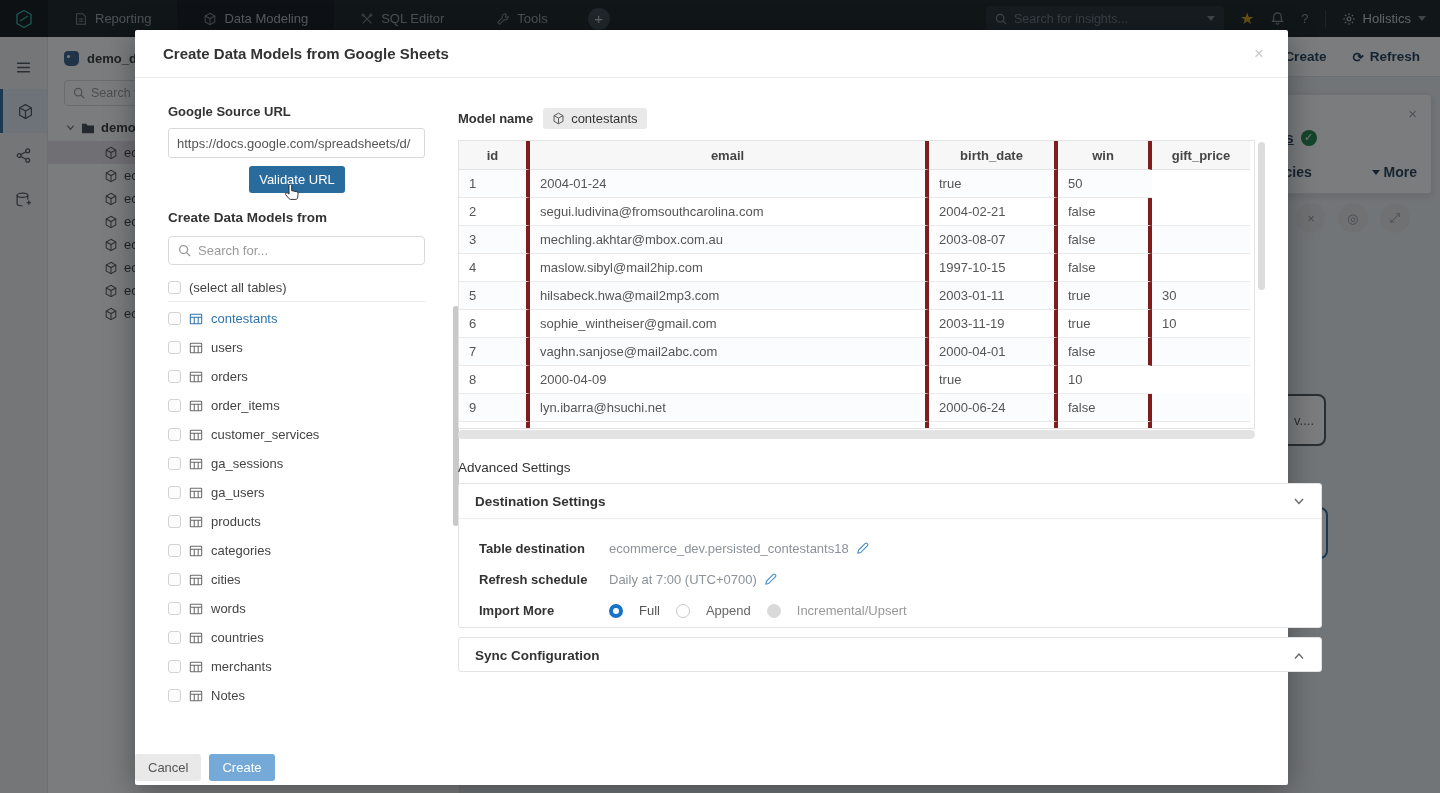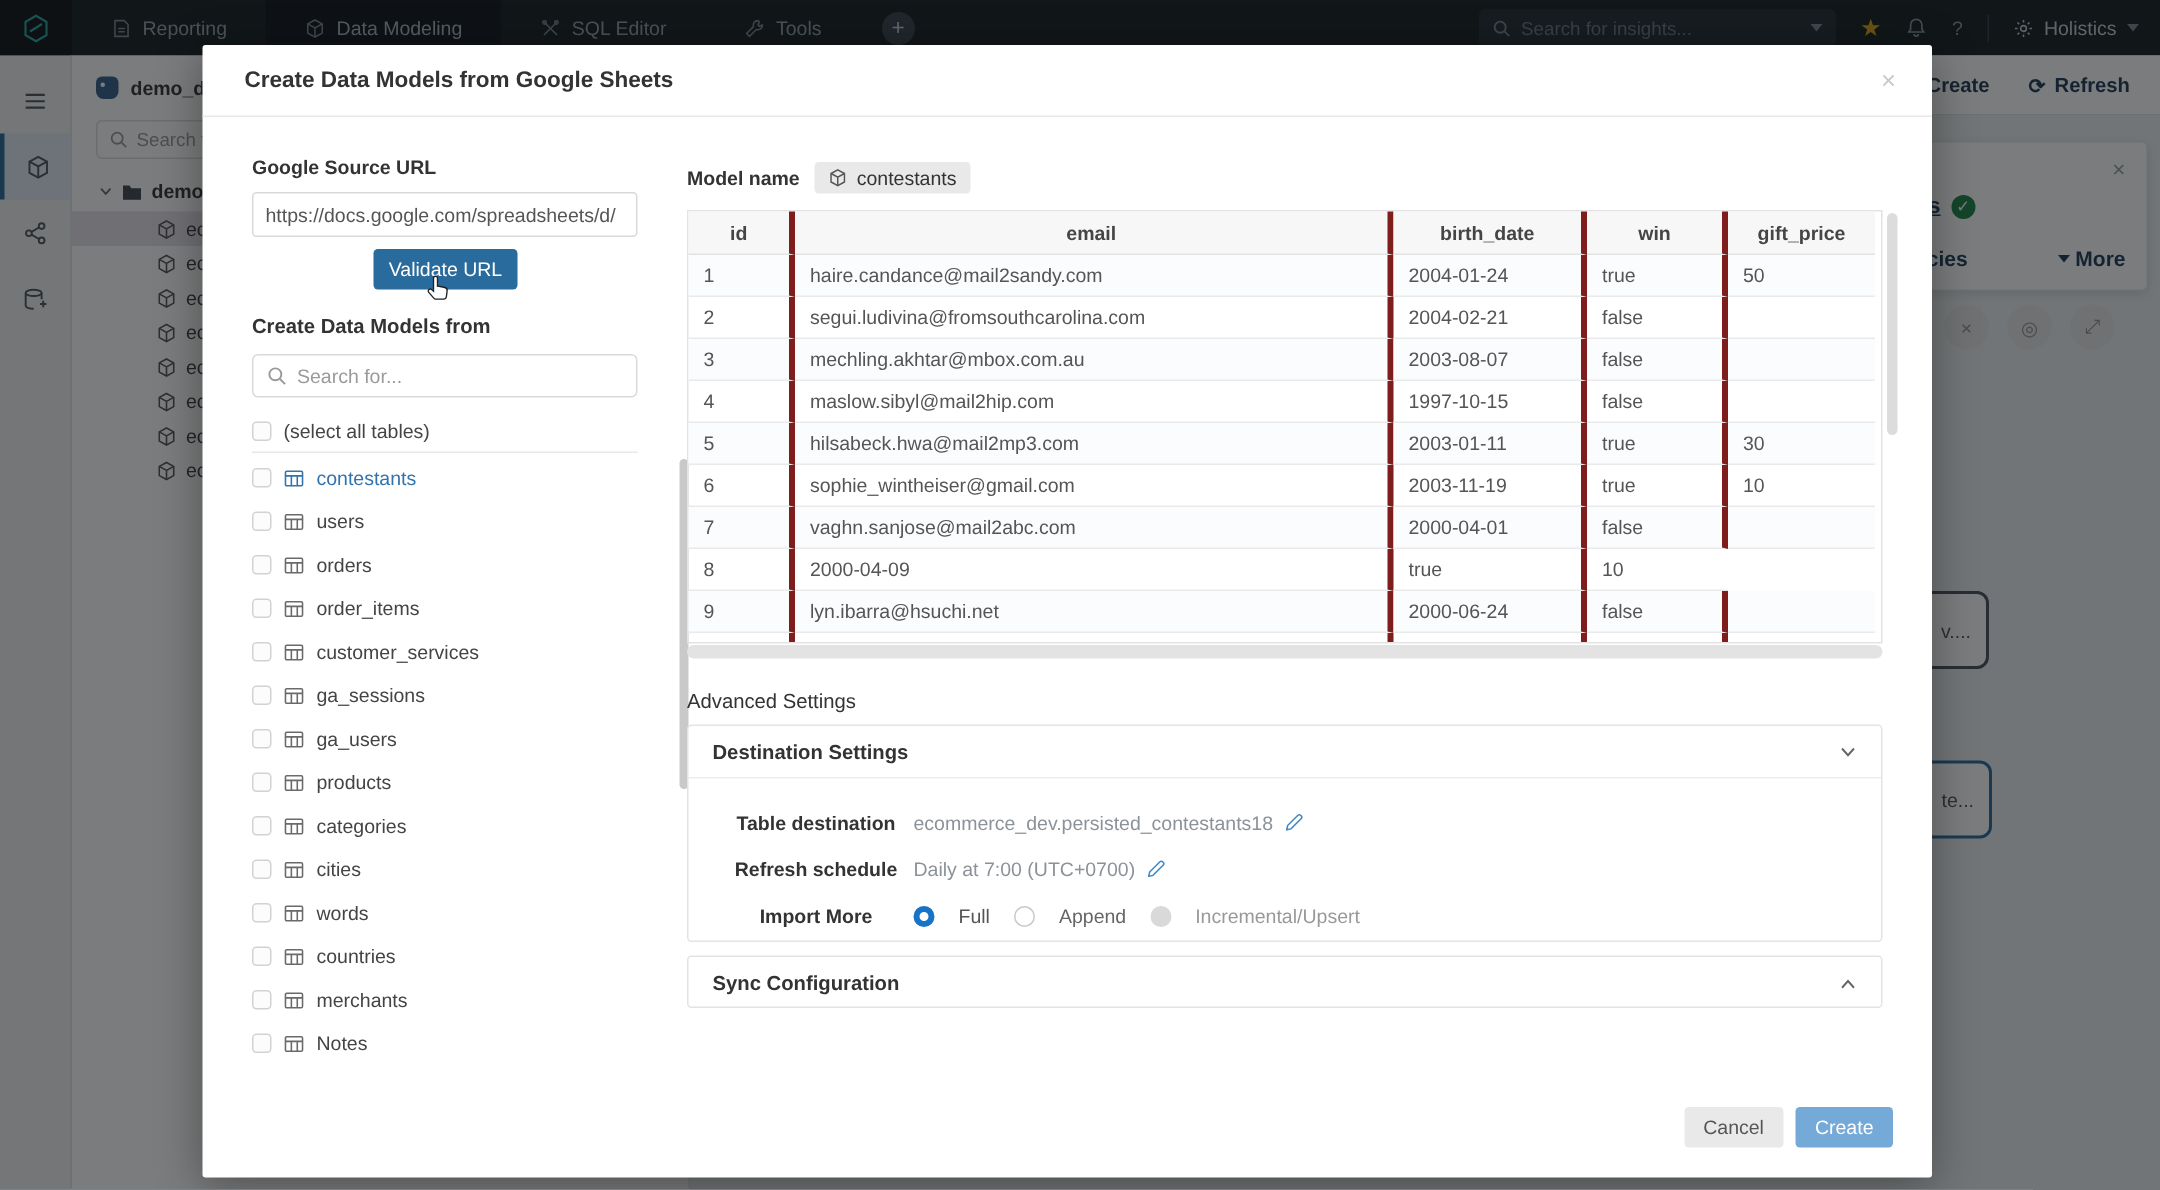--- a/index.html
+++ b/index.html
@@ -98,40 +98,40 @@
   .prow > div { border-right:4px solid #7f1d1d; border-bottom:1px solid #eaeaea; padding:0 10px; display:flex; align-items:center; height:28px; font-size:13px; color:#555; overflow:hidden; white-space:nowrap; }
   .prow > div:last-child { border-right:none; }
   .prow.head > div { height:29px; background:#f7f7f7; font-weight:bold; color:#454545; justify-content:center; border-bottom:1px solid #e3e3e3; }
   .prow.body:nth-child(odd) > div { background:#fafcfd; }
   .prow.stub > div { height:6px; border-bottom:none; }
   .v-scroll { position:absolute; left:800px; top:64px; width:7px; height:148px; background:#dcdcdc; border-radius:4px; }
   .h-scroll { position:absolute; top:352px; width:797px; height:9px; display:flex; }
   .h-scroll .thumb { width:100%; height:9px; background:#e3e3e3; border-radius:5px; }
 
   .adv-heading { position:absolute; top:382px; font-size:13.5px; color:#333; }
-  .card { position:absolute; width:797px; border:1px solid #e3e3e3; border-radius:3px; background:#fff;text-align:center; }
+  .card { position:absolute; width:864px; border:1px solid #e3e3e3; border-radius:3px; background:#fff; }
   .card.dest { top:405px; height:145px; }
   .card.sync { top:559px; height:35px; }
   .card-head { height:35px; display:flex; align-items:center; padding:0 16px; font-size:13.5px; font-weight:bold; color:#333; }
   .card.dest .card-head { border-bottom:1px solid #ececec; }
   .card-head svg { margin-left:auto; width:12px; height:12px; stroke:#666; }
   .dest-body { padding:14px 0 0 20px; }
   .dest-row { display:flex; align-items:center; height:31px; font-size:13px; }
   .dest-lab { width:130px; font-weight:bold; color:#333; }
   .dest-val { color:#8b9299; display:flex; align-items:center; gap:7px; }
   .pencil { width:13px; height:13px; stroke:#3f87c5; }
   .radios { display:flex; align-items:center; gap:16px; }
   .radio-opt { display:flex; align-items:center; gap:16px; color:#666; }
   .radio { width:14px; height:14px; border-radius:50%; background:#fff; border:1px solid #c9c9c9; }
   .radio.sel { border:4px solid #1673c5; }
   .radio.dis { background:#d9d9d9; border:1px solid #d9d9d9; }
   .radio-opt.sel-lab { color:#555; }
   .radio-opt.dis-lab { color:#999; }
 
-  .modal-footer { position:absolute; left:0; bottom:20px; width:100%; display:flex; justify-content:flex-end; gap:8px; padding-right:26px; }
+  .modal-footer { position:absolute; left:0; bottom:4px; width:100%; display:flex; gap:8px; padding-right:26px; }
   .btn { height:27px; border:none; border-radius:3px; font-size:13px; padding:0 13px; font-family:"Liberation Sans",sans-serif; }
   .btn.cancel { background:#e9e9e9; color:#555; }
   .btn.create { background:#74a9d8; color:#fff; }
 </style>
 </head>
 <body>
 
 <div class="screen">
 
   <div class="topnav">
@@ -530,21 +530,20 @@
           <div>id</div>
           <div>email</div>
           <div>birth_date</div>
           <div>win</div>
           <div>gift_price</div>
         </div>
         <div>
 
             <div class="prow body">
               <div>1</div>
-              <div>haire.candance@mail2sandy.com</div>
               <div>2004-01-24</div>
               <div>true</div>
               <div>50</div>
             </div>
 
             <div class="prow body">
               <div>2</div>
               <div>segui.ludivina@fromsouthcarolina.com</div>
               <div>2004-02-21</div>
               <div>false</div>

